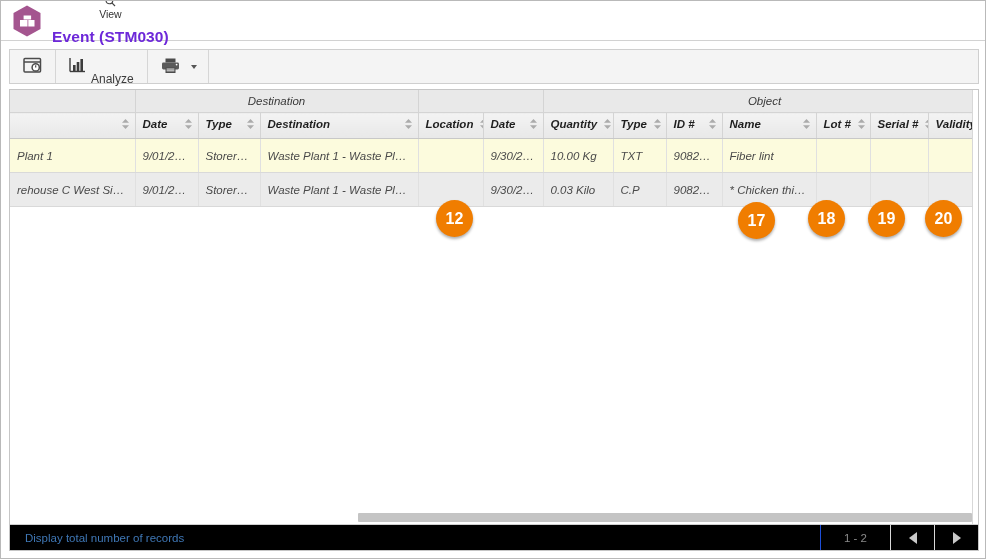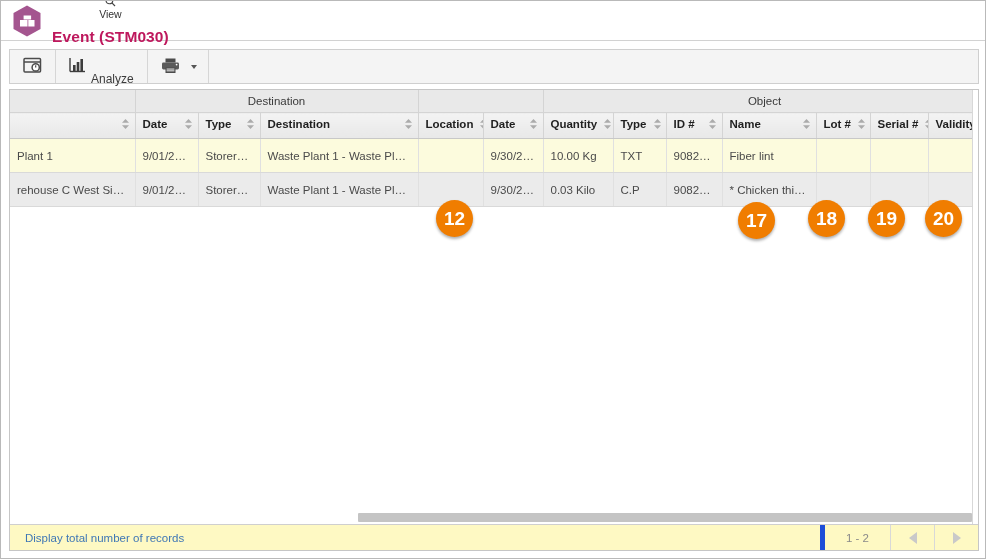--- a/index.html
+++ b/index.html
@@ -64,21 +64,21 @@
   .search-glyph {
     width: 11px;
     height: 11px;
     display: inline-block;
     position: relative;
   }
   .search-glyph svg { display:block; }
   .main-title {
     font-size: 15.5px;
     font-weight: bold;
-    color: #be185d;
+    color: #6d28d9;
     margin-top: 20px;
     letter-spacing: 0.1px;
   }
 
   
   .toolbar {
     position: absolute;
     left: 8px; top: 48px;
     width: 970px;
     height: 35px;
@@ -142,20 +142,21 @@
     width: 963px;
     height: 421px;
     overflow: hidden;
     background: #ffffff;
   }
   table.grid {
     border-collapse: collapse;
     table-layout: fixed;
     width: 962px;
     font-size: 11.5px;
+    font-style: italic;
   }
   table.grid th, table.grid td {
     padding: 0;
     margin: 0;
   }
 
   
   tr.grouprow th {
     height: 22px;
     background: #e9e9e9;
@@ -260,21 +261,21 @@
     border-left: 1px solid #d8d8d8;
   }
 
   
   .gridfooter {
     position: absolute;
     left: 0;
     bottom: 0;
     width: 968px;
     height: 26px;
-    background: #fef9c3;
+    background: #000000;
     border-top: 1px solid #cfcfcf;
     box-sizing: border-box;
     display: flex;
     align-items: center;
     justify-content: space-between;
   }
   .footer-link {
     font-size: 11.5px;
     color: #3f77b5;
     margin-left: 15px;
@@ -286,21 +287,21 @@
     height: 100%;
   }
   .pager-count {
     display: flex;
     align-items: center;
     justify-content: center;
     min-width: 70px;
     padding: 0 12px;
     font-size: 11.5px;
     color: #8a8a8a;
-    border-left: 5px solid #1d4ed8;
+    border-left: 1px solid #1d4ed8;
     box-sizing: border-box;
   }
   .pager-btn {
     width: 44px;
     display: flex;
     align-items: center;
     justify-content: center;
     border-left: 1px solid #d8d8d8;
     box-sizing: border-box;
   }
@@ -318,21 +319,21 @@
   }
 
   
   .badge {
     position: absolute;
     width: 37px;
     height: 37px;
     border-radius: 50%;
     background: #f07d00;
     color: #ffffff;
-    font-size: 19px;
+    font-size: 16px;
     font-weight: bold;
     display: flex;
     align-items: center;
     justify-content: center;
     box-shadow: 0 2px 3px rgba(0,0,0,0.32);
     z-index: 40;
     font-family: "Liberation Sans", sans-serif;
   }
 </style>
 </head>

